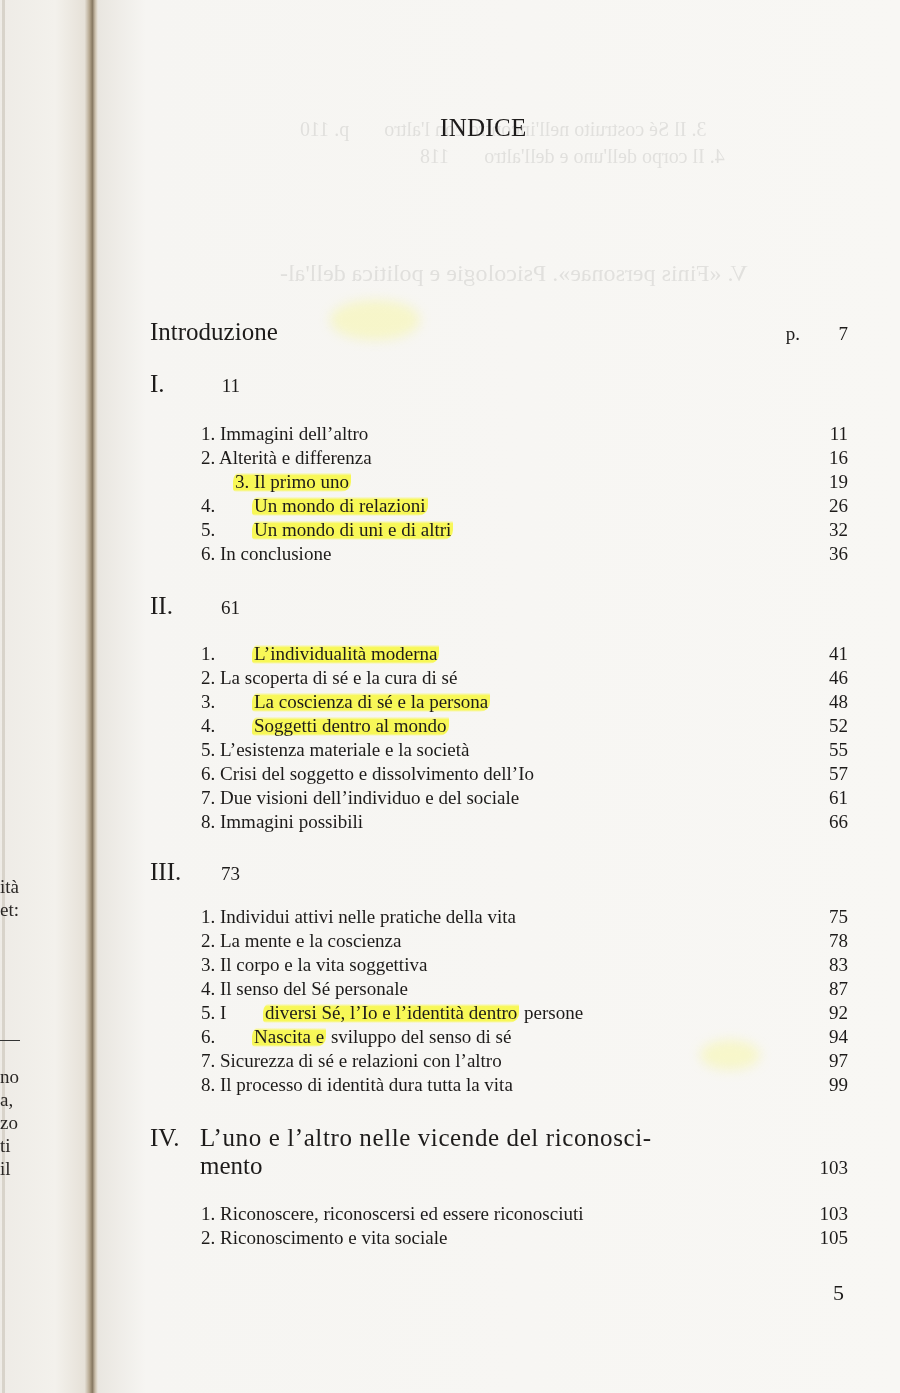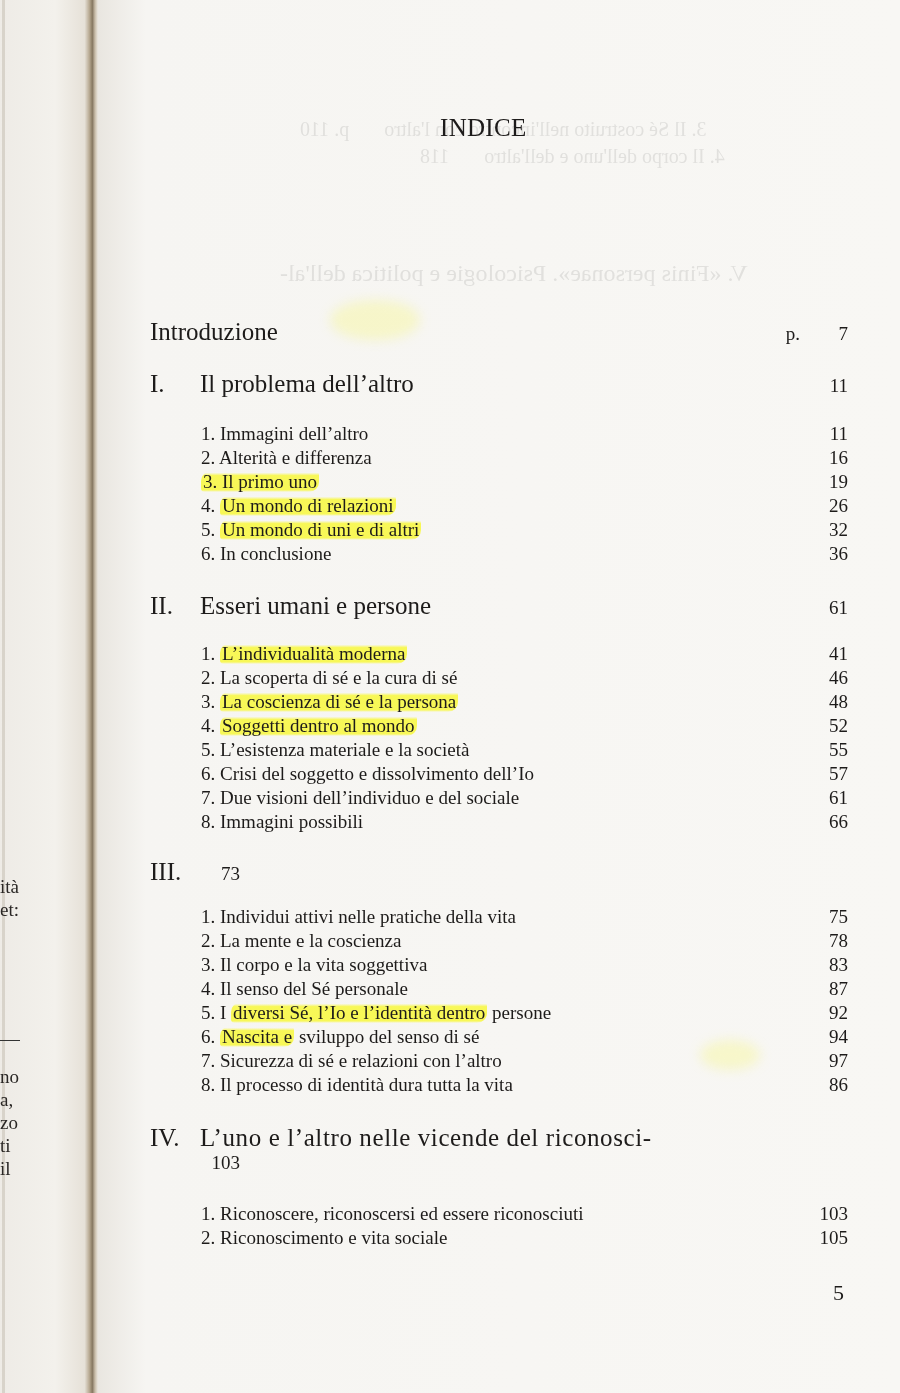--- a/index.html
+++ b/index.html
@@ -32,20 +32,21 @@
       position: absolute; left: 0; top: 1040px; width: 20px; height: 1px; background: #333;
     }
     .ghost {
       position: absolute; color: rgba(80,80,80,0.13); font-size: 20px;
       transform: scaleX(-1); white-space: nowrap; pointer-events: none;
     }
     .hl {
       background: linear-gradient(to bottom, rgba(250,250,70,0) 8%, rgba(248,248,60,0.85) 22%, rgba(248,248,60,0.85) 90%, rgba(250,250,70,0) 100%);
       border-radius: 10px 4px 10px 4px;
       padding: 0 2px;
+      margin-left: 32px;
     }
     .title {
       position: absolute; left: 440px; top: 114px; font-size: 25px; letter-spacing: 0.3px;
     }
     .row {
       position: absolute; left: 150px; width: 698px; display: flex; align-items: baseline;
       white-space: nowrap;
     }
     .chap { font-size: 25px; }
     .sec { font-size: 19px; left: 201px; width: 647px; gap: 47px; }
@@ -84,21 +85,20 @@
 <div class="title">INDICE</div>
 
 <div class="row chap" style="top:318px">
   <span class="label">Introduzione</span>
   <span class="p-prefix">p.</span>
   <span class="page" style="min-width:20px">7</span>
 </div>
 
 <div class="row chap" style="top:370px">
   <span class="num">I.</span>
-  <span class="label">Il problema dell’altro</span>
   <span class="page">11</span>
 </div>
 <div class="row sec" style="top:423px">
     <span class="label"><span>1.</span> <span>Immagini dell’altro</span></span>
     <span class="page">11</span>
   </div>
 <div class="row sec" style="top:447px">
     <span class="label"><span>2.</span> <span>Alterità e differenza</span></span>
     <span class="page">16</span>
   </div>
@@ -114,21 +114,20 @@
     <span class="label"><span>5.</span> <span class="hl">Un mondo di uni e di altri</span></span>
     <span class="page">32</span>
   </div>
 <div class="row sec" style="top:543px">
     <span class="label"><span>6.</span> <span>In conclusione</span></span>
     <span class="page">36</span>
   </div>
 
 <div class="row chap" style="top:592px">
   <span class="num">II.</span>
-  <span class="label">Esseri umani e persone</span>
   <span class="page">61</span>
 </div>
 <div class="row sec" style="top:643px">
     <span class="label"><span>1.</span> <span class="hl">L’individualità moderna</span></span>
     <span class="page">41</span>
   </div>
 <div class="row sec" style="top:667px">
     <span class="label"><span>2.</span> <span>La scoperta di sé e la cura di sé</span></span>
     <span class="page">46</span>
   </div>
@@ -184,29 +183,30 @@
 <div class="row sec" style="top:1026px">
     <span class="label"><span>6.</span> <span class="hl">Nascita e</span><span> sviluppo del senso di sé</span></span>
     <span class="page">94</span>
   </div>
 <div class="row sec" style="top:1050px">
     <span class="label"><span>7.</span> <span>Sicurezza di sé e relazioni con l’altro</span></span>
     <span class="page">97</span>
   </div>
 <div class="row sec" style="top:1074px">
     <span class="label"><span>8.</span> <span>Il processo di identità dura tutta la vita</span></span>
-    <span class="page">86</span>
+    <span class="page">99</span>
   </div>
 
 <div class="row chap" style="top:1124px">
   <span class="num">IV.</span>
   <span class="label" style="letter-spacing:0.6px">L’uno e l’altro nelle vicende del riconosci-</span>
 </div>
 <div class="row chap" style="top:1152px">
   <span class="num"></span>
+  <span class="label">mento</span>
   <span class="page">103</span>
 </div>
 <div class="row sec" style="top:1203px">
     <span class="label"><span>1.</span> <span>Riconoscere, riconoscersi ed essere riconosciuti</span></span>
     <span class="page">103</span>
   </div>
 <div class="row sec" style="top:1227px">
     <span class="label"><span>2.</span> <span>Riconoscimento e vita sociale</span></span>
     <span class="page">105</span>
   </div>

